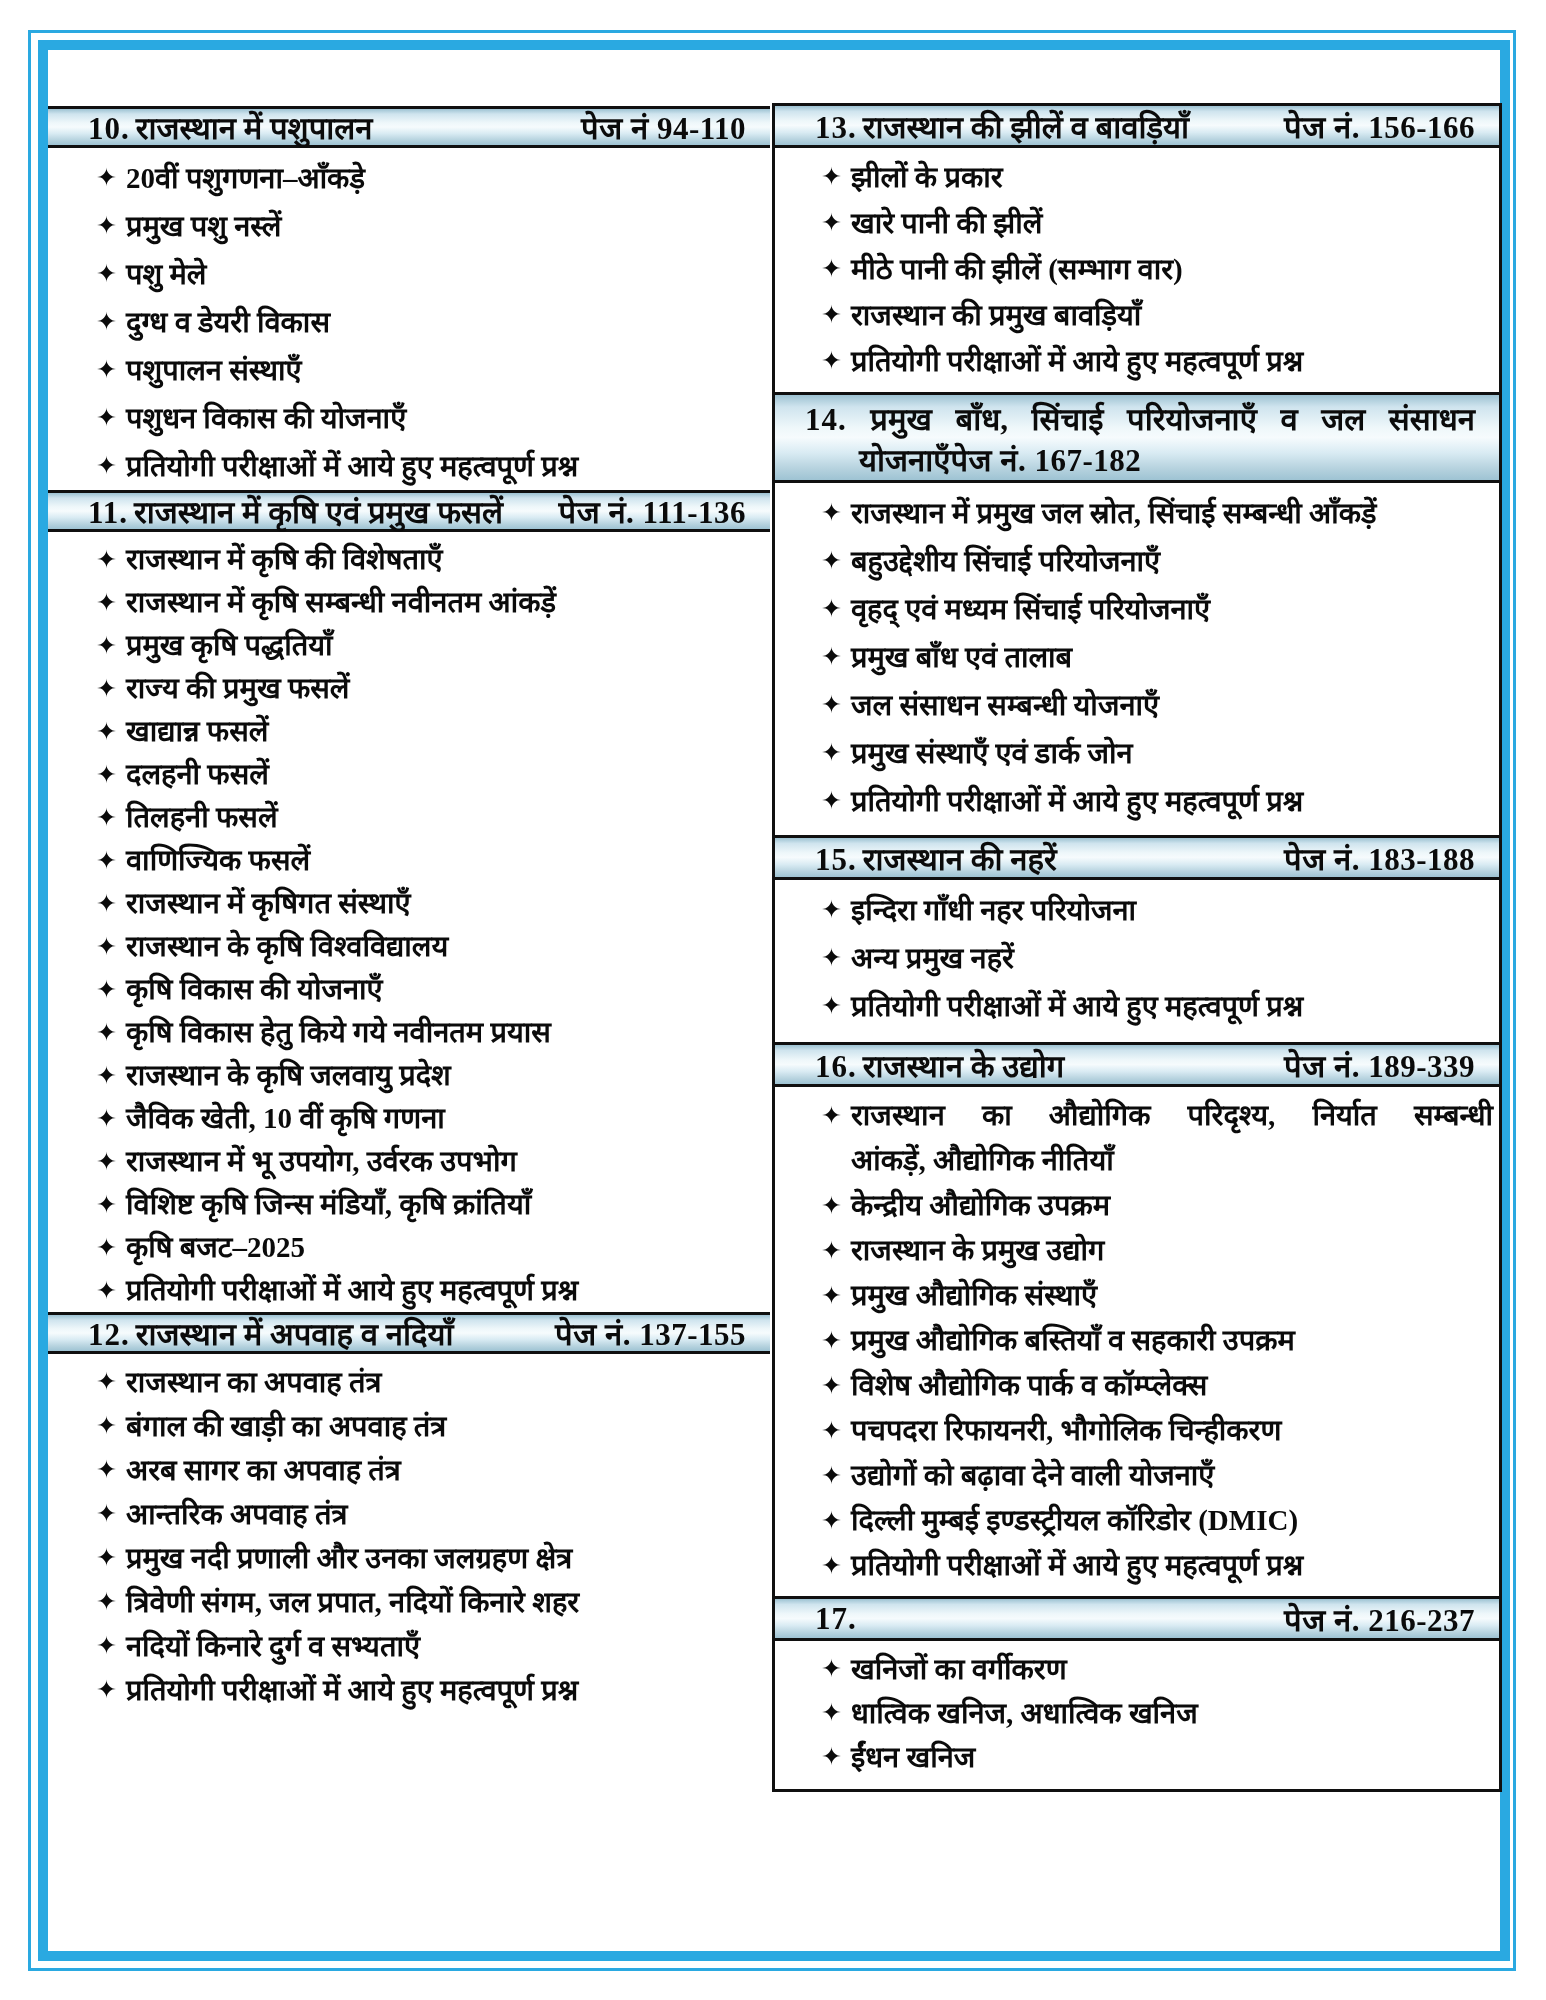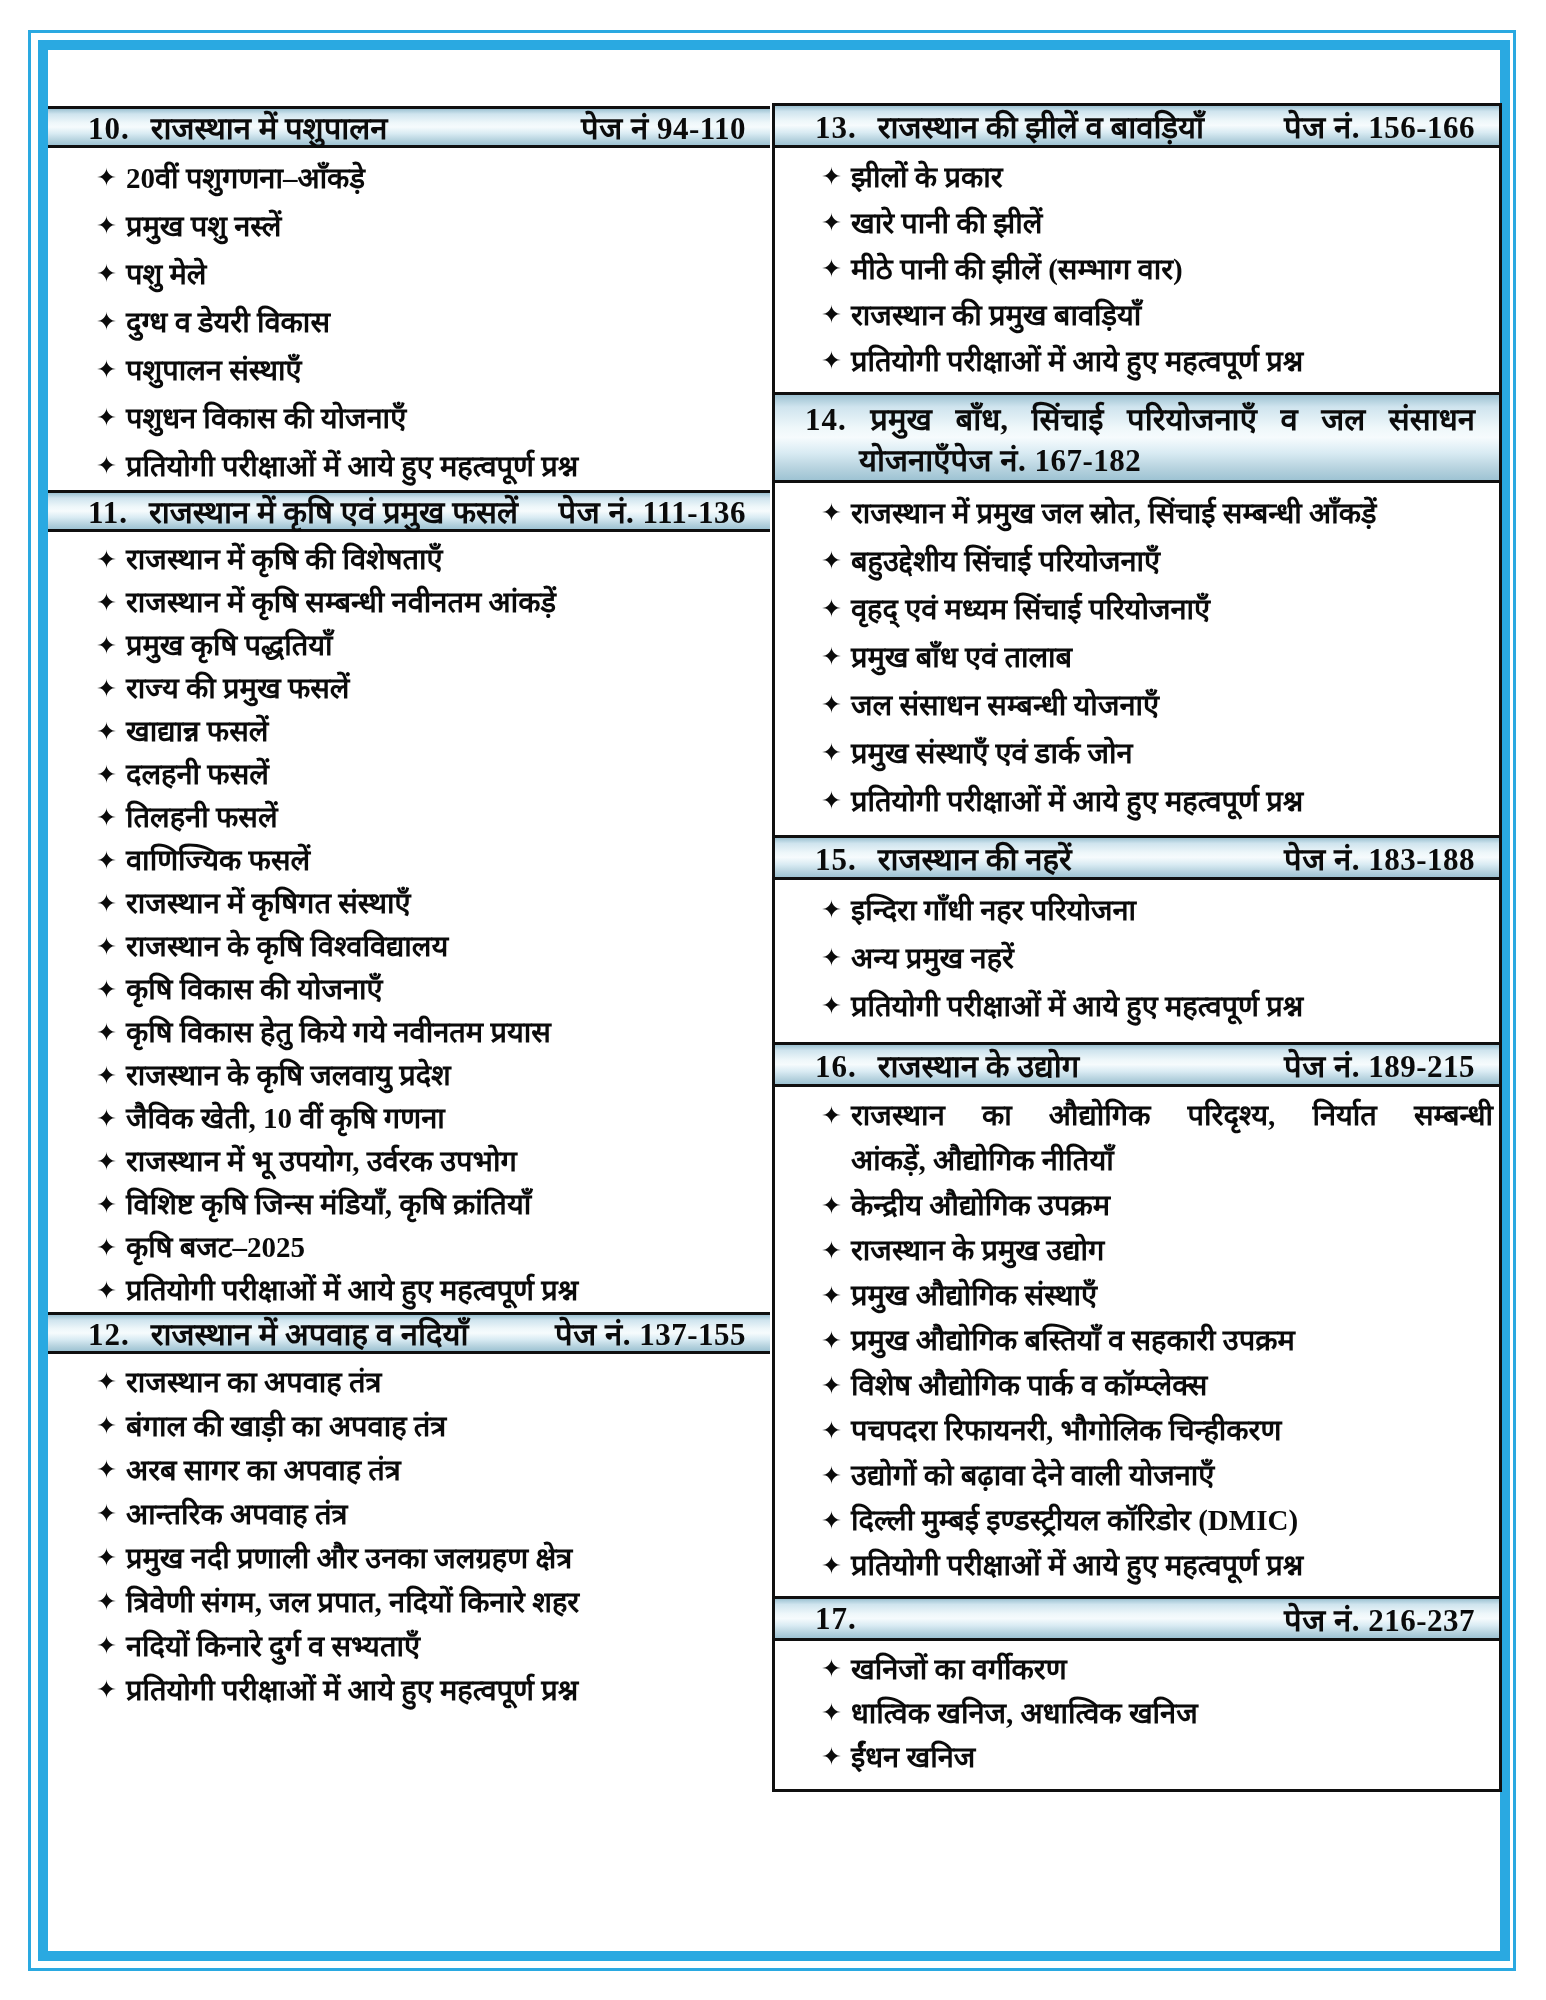--- a/index.html
+++ b/index.html
@@ -21,21 +21,21 @@
   .hbar{
     box-sizing:border-box;height:42px;
     border-top:3px solid #101010;border-bottom:3px solid #101010;
     background:linear-gradient(180deg,#9dc2d2 0%,#cfe4ee 14%,#eef7fa 38%,#f6fbfd 50%,#d9ebf3 68%,#b7d3df 86%,#9ec3d3 100%);
     display:flex;align-items:center;justify-content:space-between;
     padding:0 24px 0 40px;
     font-size:31px;font-weight:bold;white-space:nowrap;
   }
   .boxed .hbar{border-top:none;height:42px;}
   .hbar.two{height:88px;display:block;padding:4px 24px 0 30px;}
-  .hleft{display:flex;gap:21px;align-items:baseline;}
+  .hleft{display:flex;gap:6px;align-items:baseline;}
   .hl1{text-align:justify;text-align-last:justify;line-height:42px;}
   .hl2{display:flex;line-height:40px;padding-left:54px;}
   .num{letter-spacing:1px;}
   .hpage{letter-spacing:0.5px;}
 
   
   ul.items{list-style:none;margin:0;padding:6px 0 0 0;}
   li.item{position:relative;padding-left:78px;white-space:nowrap;font-size:29px;font-weight:bold;}
   li.item .star{
     position:absolute;left:48px;top:0;
@@ -169,21 +169,21 @@
         <li class="item" style="line-height: 48px;"><span class="star" style="line-height: 48px;">✦</span><span class="txt">अन्य प्रमुख नहरें</span></li>
         <li class="item" style="line-height: 48px;"><span class="star" style="line-height: 48px;">✦</span><span class="txt">प्रतियोगी परीक्षाओं में आये हुए महत्वपूर्ण प्रश्न</span></li>
       </ul>
     </section>
     <section class="sec boxed">
       <div class="hbar">
         <div class="hleft">
           <span class="num">16.</span>
           <span class="htitle">राजस्थान के उद्योग</span>
         </div>
-        <span class="hpage">पेज नं. 189-215</span>
+        <span class="hpage">पेज नं. 189-339</span>
       </div>
       <ul class="items" style="padding-bottom: 8px;">
         <li class="item two" style="line-height: 45px;">
           <span class="star" style="line-height: 45px;">✦</span>
           <div class="txt2">
             <div class="l1" style="line-height: 45px;">राजस्थान का औद्योगिक परिदृश्य, निर्यात सम्बन्धी</div>
             <div class="l2" style="line-height: 45px;">आंकड़ें, औद्योगिक नीतियाँ</div>
           </div>
         </li>
         <li class="item" style="line-height: 45px;"><span class="star" style="line-height: 45px;">✦</span><span class="txt">केन्द्रीय औद्योगिक उपक्रम</span></li>

